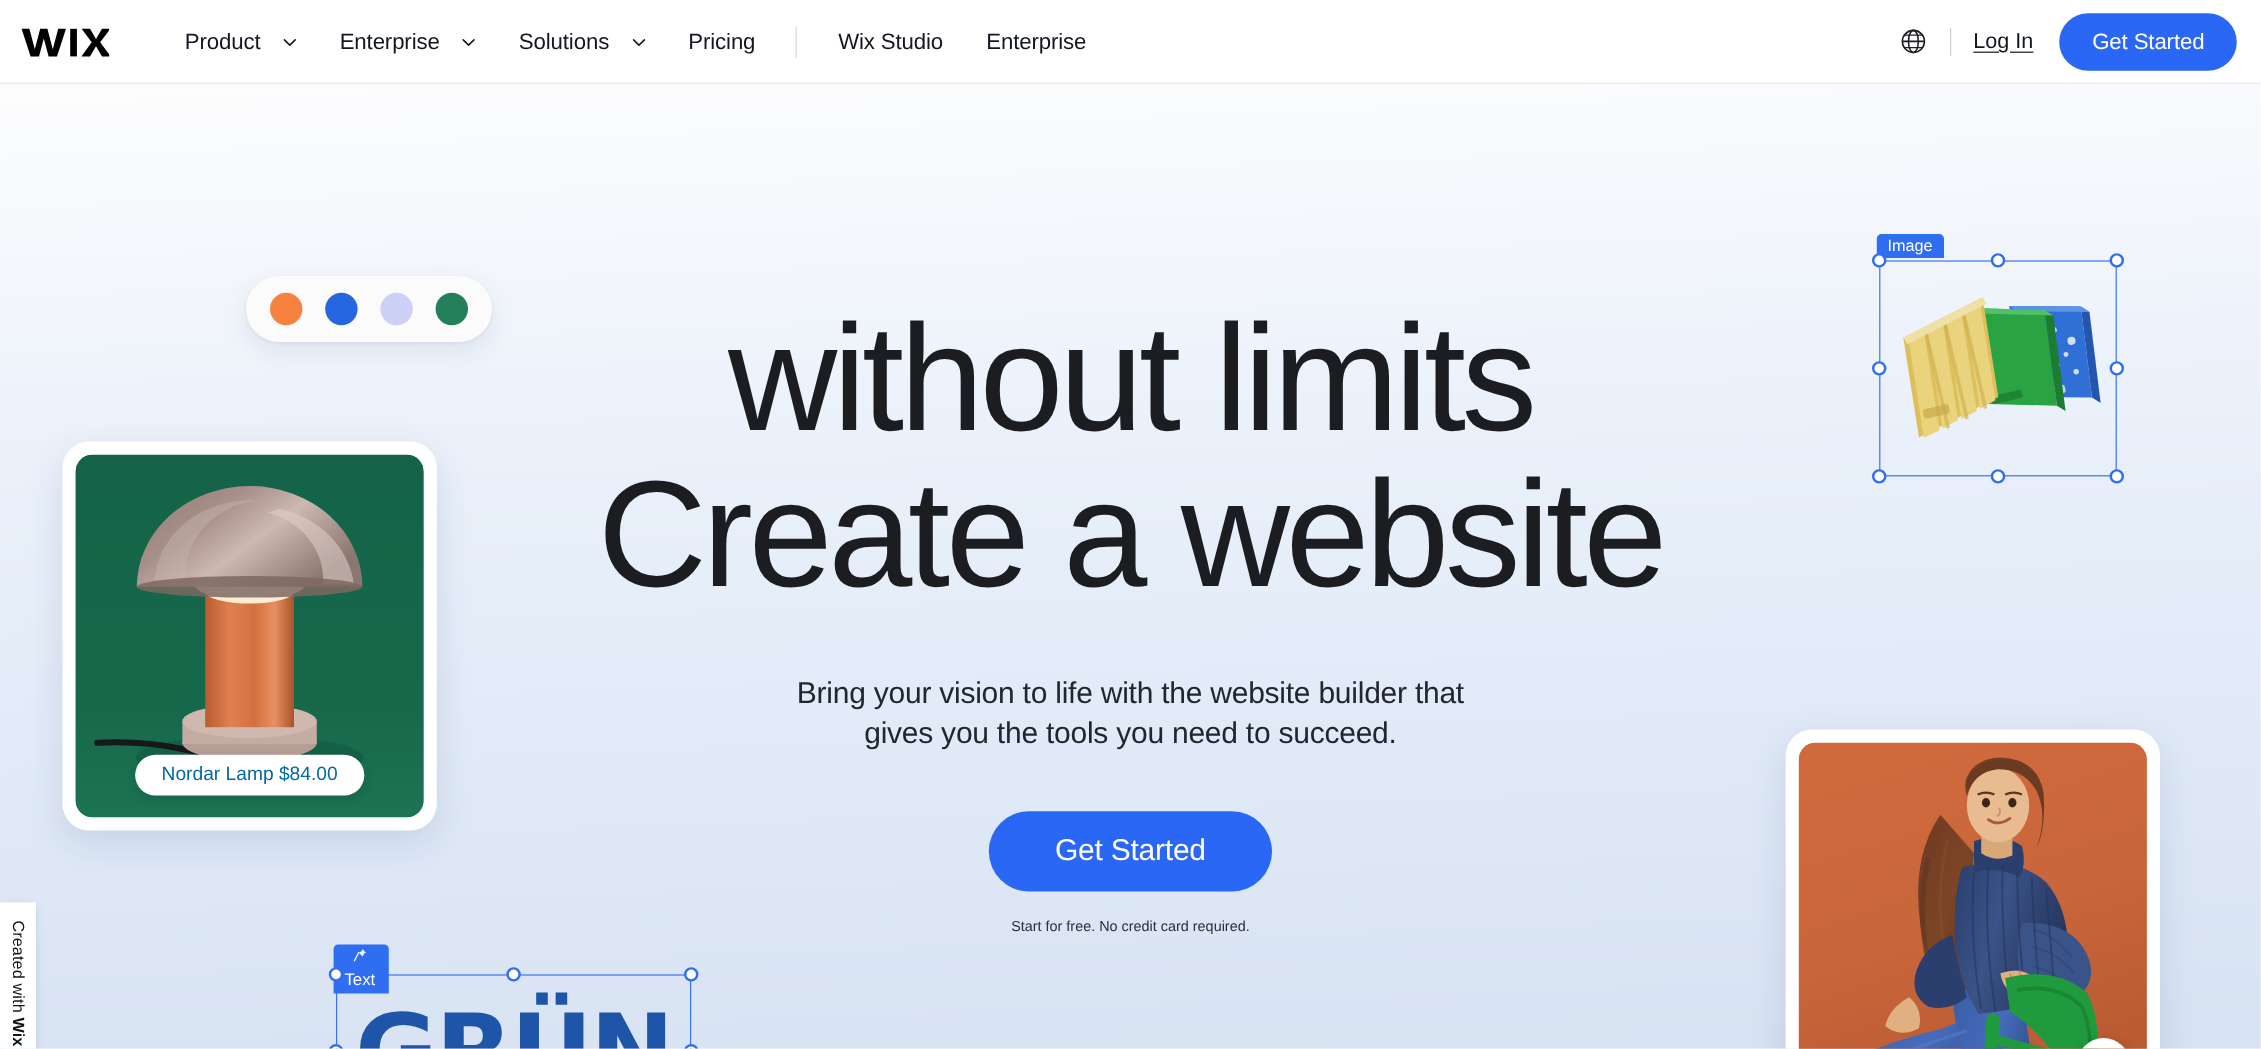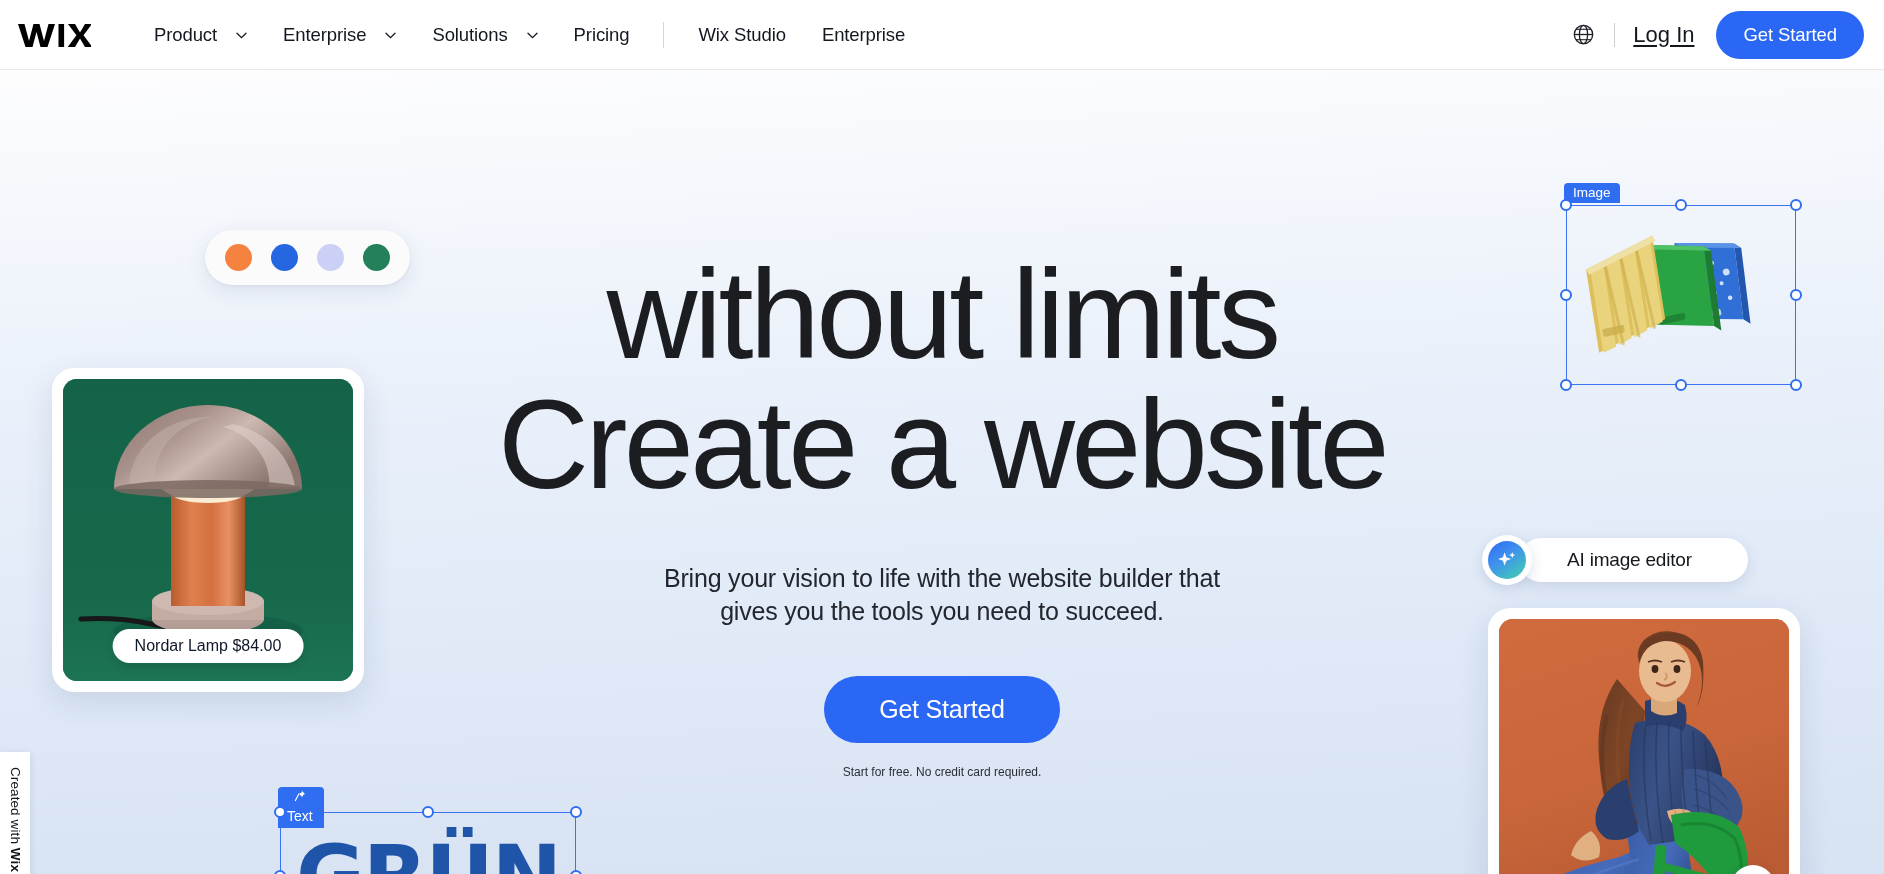--- a/index.html
+++ b/index.html
@@ -86,21 +86,21 @@
     display: flex; align-items: center; justify-content: center;
     cursor: pointer;
     margin-right: 14px;
   }
   .vdiv {
     width: 1px; height: 24px;
     background: #cfcfcf;
     margin-right: 18px;
   }
   .login-link {
-    font-size: 22px;
+    font-size: 18px;
     color: #131720;
     text-decoration: underline;
     text-underline-offset: 3px;
     cursor: pointer;
     margin-right: 22px;
     white-space: nowrap;
   }
   .cta-header {
     background: #2a67f4;
     color: #ffffff;
@@ -221,21 +221,21 @@
   }
   .price-pill {
     position: absolute;
     bottom: 18px;
     left: 50%;
     transform: translateX(-50%);
     background: #ffffff;
     border-radius: 20px;
     padding: 8px 22px;
     font-size: 16px;
-    color: #0f172a;
+    color: #0369a1;
     white-space: nowrap;
     box-shadow: 0 3px 9px rgba(0,0,0,.13);
   }
 
   
   .created-badge {
     position: absolute;
     top: 682px;
     left: 0;
     width: 30px;
@@ -313,23 +313,23 @@
     font-weight: 700;
     color: #1e55a8;
     letter-spacing: -2px;
     font-family: "DejaVu Sans", sans-serif;
     line-height: 1;
   }
 
   
   .image-selection {
     position: absolute;
-    top: 135px;
+    top: 147px;
     left: 1566px;
-    width: 230px;
+    width: 198px;
     height: 180px;
     z-index: 16;
   }
   .img-sel-tag {
     position: absolute;
     top: -22px;
     left: -2px;
     background: #2f6ef0;
     color: #fff;
     font-size: 13.5px;
@@ -632,31 +632,20 @@
       <span class="handle h-tl"></span>
       <span class="handle h-tc"></span>
       <span class="handle h-tr"></span>
       <span class="handle h-ml"></span>
       <span class="handle h-mr"></span>
       <span class="handle h-bl"></span>
       <span class="handle h-bc"></span>
       <span class="handle h-br"></span>
     </div>
 
-    <div class="ai-pill">
-      <div class="ai-orb-ring">
-        <div class="ai-orb">
-          <svg width="22" height="22" viewBox="0 0 22 22" aria-hidden="true">
-            <path d="M8.6 3.2 L10.3 8.3 L15.1 10 L10.3 11.7 L8.6 16.8 L6.9 11.7 L2.1 10 L6.9 8.3 Z" fill="#ffffff"></path>
-            <path d="M16.2 3.0 L17.0 5.3 L19.3 6.1 L17.0 6.9 L16.2 9.2 L15.4 6.9 L13.1 6.1 L15.4 5.3 Z" fill="#ffffff"></path>
-          </svg>
-        </div>
-      </div>
-      <div class="ai-label">AI image editor</div>
-    </div>
 
     <div class="photo-card">
       <div class="photo-inner">
         <svg width="290" height="304" viewBox="0 0 290 304" aria-hidden="true">
           <defs>
             <linearGradient id="orangeBg" x1="0" y1="0" x2="0.3" y2="1">
               <stop offset="0%" stop-color="#d06b3d"></stop>
               <stop offset="60%" stop-color="#c8653a"></stop>
               <stop offset="100%" stop-color="#b95b33"></stop>
             </linearGradient>

